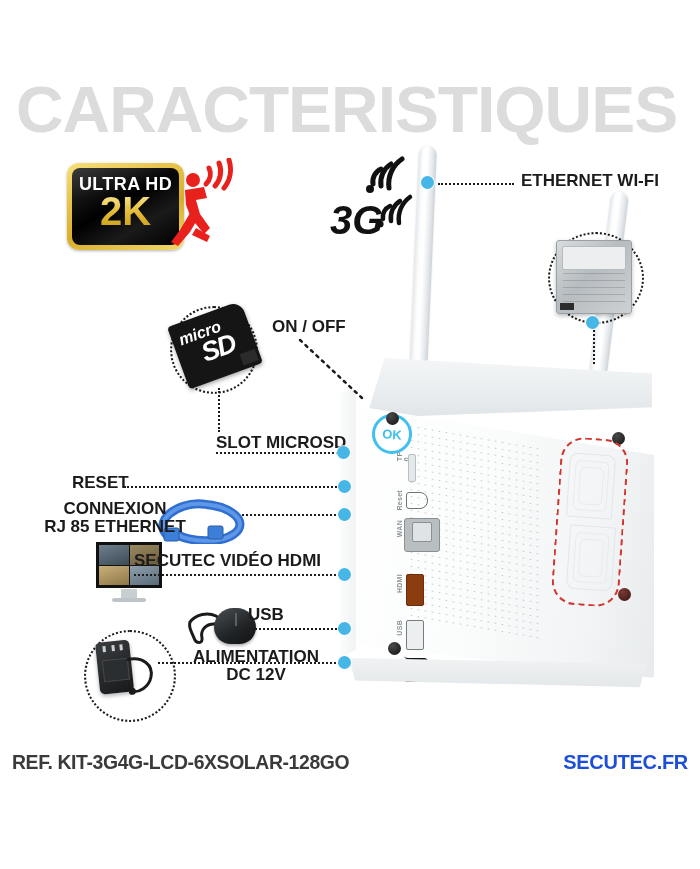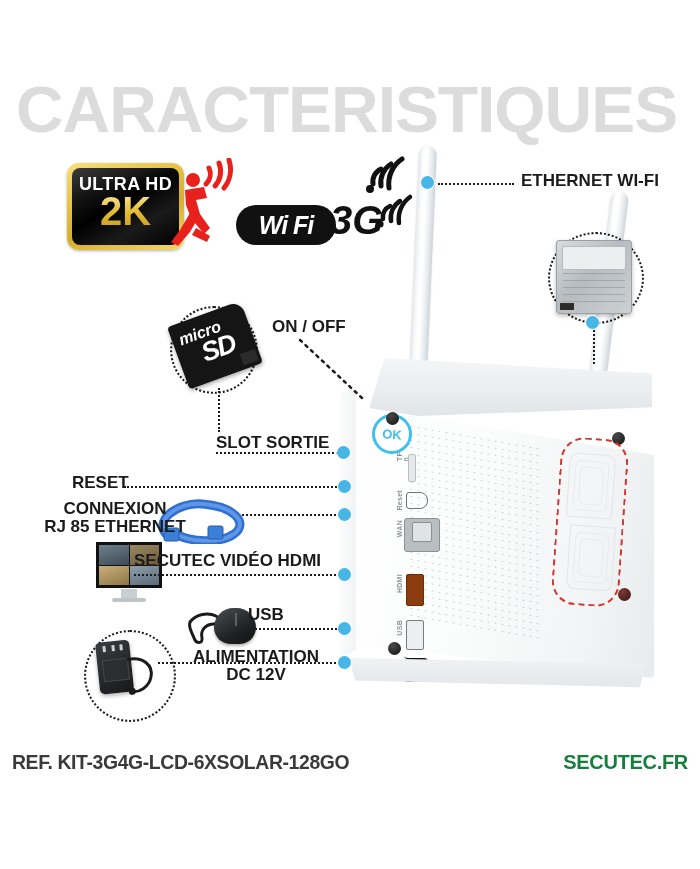--- a/index.html
+++ b/index.html
@@ -192,21 +192,21 @@
     border-radius:5px;position:relative;box-shadow:0 2px 4px rgba(0,0,0,.3);}
   #adapter .pins{position:absolute;left:7px;top:4px;width:20px;height:6px;}
   #adapter .pins i{position:absolute;width:3px;height:6px;background:#cdd0d2;}
   #adapter .lbl{position:absolute;left:5px;top:18px;width:24px;height:20px;background:#2b2e30;
     border:1px solid #46494b;}
 
   
   #footer{position:absolute;left:0;top:745px;width:700px;height:60px;}
   #ref{position:absolute;left:12px;top:6px;font-size:20px;font-weight:700;color:#3a3a3a;
     letter-spacing:-.4px;transform:scaleX(.97);transform-origin:left center;white-space:nowrap;}
-  #brand{position:absolute;right:12px;top:6px;font-size:20px;font-weight:700;color:#15803d;
+  #brand{position:absolute;right:12px;top:6px;font-size:20px;font-weight:700;color:#1d4ed8;
     letter-spacing:-.3px;white-space:nowrap;}
 </style>
 </head>
 <body>
 
 <div class="stage">
 
   <div id="title">CARACTERISTIQUES</div>
 
   <div id="badge2k">
@@ -225,23 +225,20 @@
         <path d="M30 70 L44 78 L41 84 L26 77 Z"></path>
       </g>
       <g fill="none" stroke="#e8211c" stroke-width="5" stroke-linecap="round">
         <path d="M40 26 A14 14 0 0 0 43 10"></path>
         <path d="M49 28 A22 22 0 0 0 53 5"></path>
         <path d="M58 30 A30 30 0 0 0 63 2"></path>
       </g>
     </svg>
   </div>
 
-  <div id="wifipill">
-    <span>Wi Fi</span>
-  </div>
 
   <svg class="arcs" style="left:357px;top:150px;" width="58" height="50">
     <g fill="none" stroke="#111" stroke-width="5" stroke-linecap="round">
       <path d="M16 34 A14 14 0 0 1 24 19"></path>
       <path d="M24 36 A22 22 0 0 1 34 14"></path>
       <path d="M32 38 A30 30 0 0 1 45 9"></path>
     </g>
     <circle cx="13" cy="39" r="4" fill="#111"></circle>
   </svg>
 
@@ -374,21 +371,21 @@
 
   <div class="dot" style="left:586px;top:316px;"></div>
   <div class="leadv" style="left:593px;top:330px;height:34px;"></div>
 
   <div class="lab" id="l_onoff">ON / OFF</div>
   <svg style="position:absolute;left:296px;top:338px;" width="80" height="68">
     <line x1="4" y1="2" x2="66" y2="60" stroke="#1b1b1b" stroke-width="2.5" stroke-dasharray="2.5 5" stroke-linecap="round"></line>
   </svg>
 
   <div class="leadv" style="left:218px;top:388px;height:44px;"></div>
-  <div class="lab" id="l_sd">SLOT SORTIE</div>
+  <div class="lab" id="l_sd">SLOT MICROSD</div>
   <div class="lead" style="left:216px;top:452px;width:122px;"></div>
   <div class="dot" style="left:337px;top:446px;"></div>
 
   <div class="lab" id="l_reset">RESET</div>
   <div class="lead" style="left:124px;top:486px;width:216px;"></div>
   <div class="dot" style="left:338px;top:480px;"></div>
 
   <div class="lab" id="l_rj45">CONNEXION
 RJ 85 ETHERNET</div>
   <div class="lead" style="left:242px;top:514px;width:98px;"></div>

